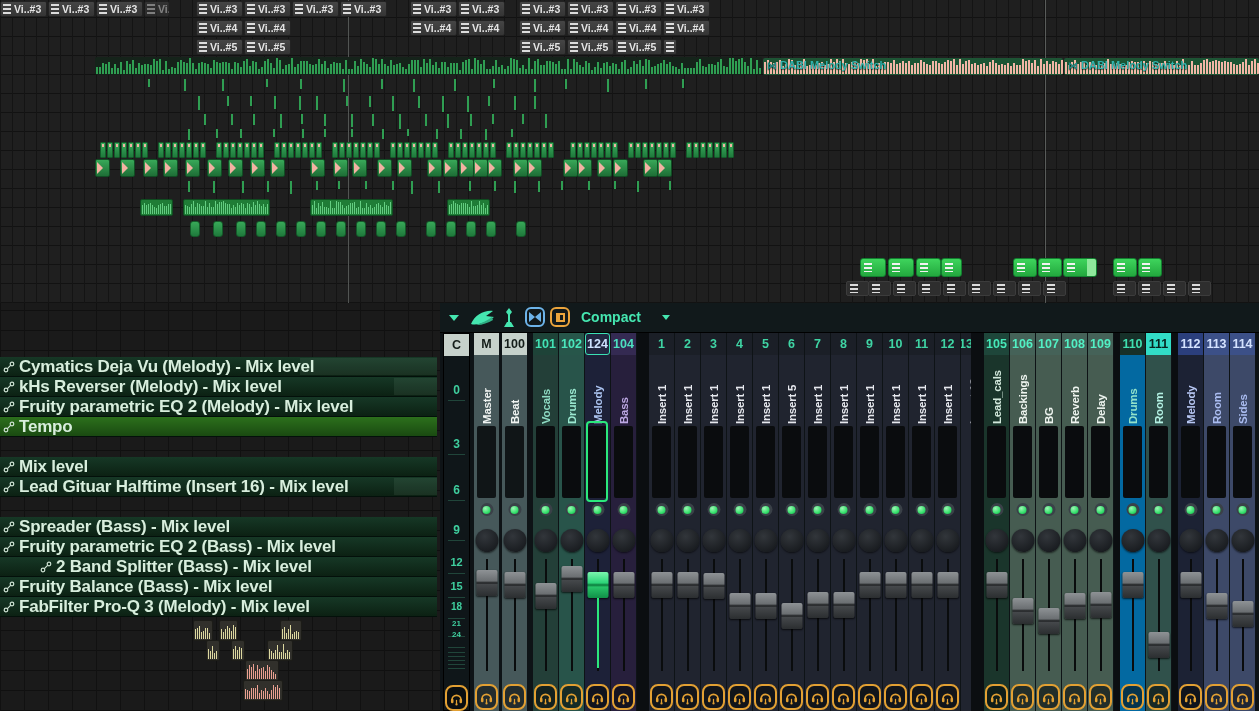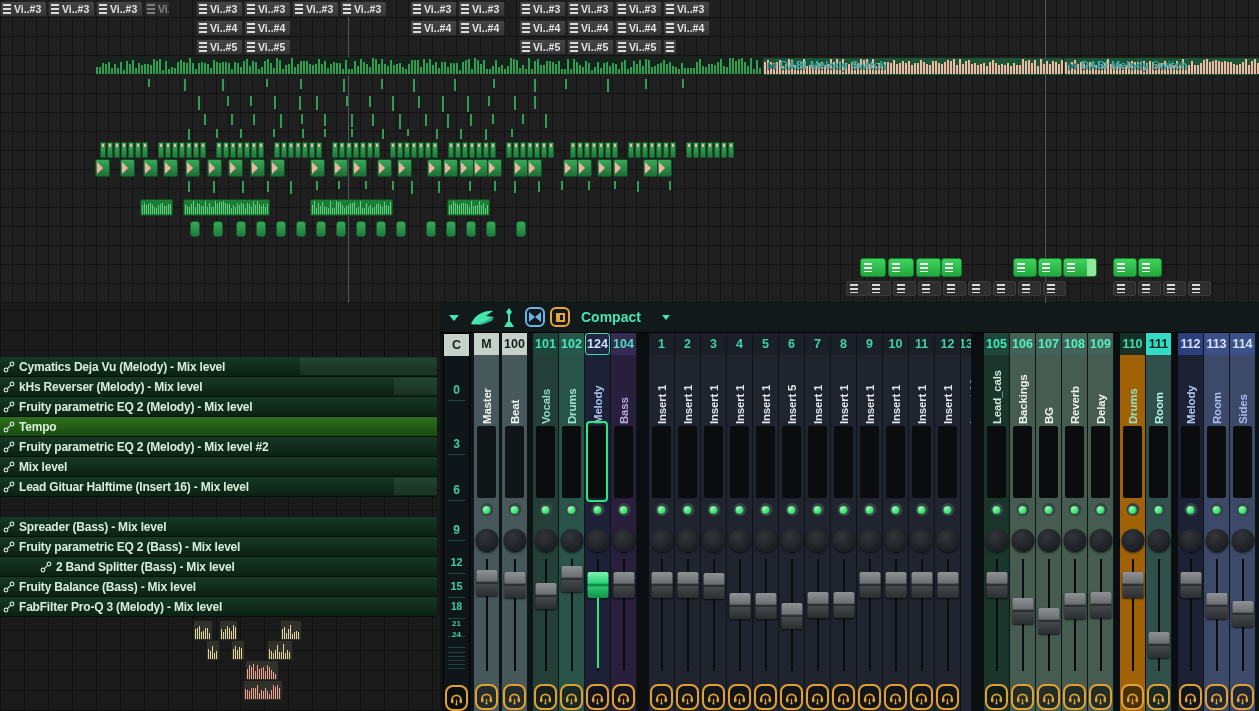--- a/index.html
+++ b/index.html
@@ -41,21 +41,21 @@
   .gclip .bars-icon{background:repeating-linear-gradient(180deg,#f2f2f2 0 2px,rgba(0,0,0,0) 2px 4px);width:7px;height:9px;}
   .gtail{position:absolute;right:0;top:0;bottom:0;background:#8fe89c;}
   .mclip{background:#2e2e2e;border:1px solid #3c3c3c;border-radius:2px;display:flex;align-items:center;
       padding-left:3px;box-sizing:border-box;}
   .mclip .bars-icon{width:7px;height:9px;}
   .wclip{background:#31302b;border:1px solid #1c1c18;border-radius:2px;overflow:hidden;}
   
   .auto-row{left:0;width:437px;height:20px;background:linear-gradient(180deg,#163826,#0c2113);
       border-bottom:1px solid #03100a;box-sizing:border-box;display:flex;align-items:center;gap:4px;padding-left:3px;}
   .auto-row.selected{background:linear-gradient(180deg,#2c701c,#1a4a11);}
-  .auto-label{color:#d8eedd;font-size:12px;font-weight:bold;letter-spacing:-.2px;white-space:nowrap;}
+  .auto-label{color:#d8eedd;font-size:17px;font-weight:bold;letter-spacing:-.2px;white-space:nowrap;}
   .auto-lite{position:absolute;top:1px;height:17px;background:rgba(215,255,225,.07);}
   
   #mixer{left:440px;top:303px;width:819px;height:408px;background:#0e1316;}
   #mixer-toolbar{left:0;top:0;width:819px;height:29px;background:#11191b;border-bottom:1px solid #000;}
   .tb-chevron{width:0;height:0;border-left:5px solid transparent;border-right:5px solid transparent;
       border-top:6px solid #45e6b0;}
   .tb-box{width:20px;height:20px;border-radius:6px;border:2px solid #6db4ea;box-sizing:border-box;
       display:flex;align-items:center;justify-content:center;gap:0;}
   .tb-box.orange{border-color:#eba43c;}
   .tri-r{width:0;height:0;border-top:5px solid transparent;border-bottom:5px solid transparent;border-left:6px solid #6db4ea;}
@@ -1337,28 +1337,20 @@
         <span class="auto-label">Fruity parametric EQ 2 (Melody) - Mix level</span>
       </div>
       <div class="abs auto-row selected" style="top: 60px;">
         <svg width="12" height="12">
           <circle cx="3" cy="9" r="1.8" fill="none" stroke="#cfe3d4" stroke-width="1.2"></circle>
           <circle cx="9" cy="3" r="1.8" fill="none" stroke="#cfe3d4" stroke-width="1.2"></circle>
           <line x1="4.2" y1="7.8" x2="7.8" y2="4.2" stroke="#cfe3d4" stroke-width="1.2"></line>
         </svg>
         <span class="auto-label">Tempo</span>
       </div>
-      <div class="abs auto-row" style="top: 80px;">
-        <svg width="12" height="12">
-          <circle cx="3" cy="9" r="1.8" fill="none" stroke="#cfe3d4" stroke-width="1.2"></circle>
-          <circle cx="9" cy="3" r="1.8" fill="none" stroke="#cfe3d4" stroke-width="1.2"></circle>
-          <line x1="4.2" y1="7.8" x2="7.8" y2="4.2" stroke="#cfe3d4" stroke-width="1.2"></line>
-        </svg>
-        <span class="auto-label">Fruity parametric EQ 2 (Melody) - Mix level #2</span>
-      </div>
       <div class="abs auto-row" style="top: 100px;">
         <svg width="12" height="12">
           <circle cx="3" cy="9" r="1.8" fill="none" stroke="#cfe3d4" stroke-width="1.2"></circle>
           <circle cx="9" cy="3" r="1.8" fill="none" stroke="#cfe3d4" stroke-width="1.2"></circle>
           <line x1="4.2" y1="7.8" x2="7.8" y2="4.2" stroke="#cfe3d4" stroke-width="1.2"></line>
         </svg>
         <span class="auto-label">Mix level</span>
       </div>
       <div class="abs auto-row" style="top: 120px;">
         <svg width="12" height="12">
@@ -1932,21 +1924,21 @@
           <div class="hbtn">
             <svg width="15" height="16" viewBox="0 0 20 21">
               <path d="M4,13 a6,6 0 0 1 12,0" fill="none" stroke="#e2a033" stroke-width="2.2"></path>
               <rect x="2.6" y="11.5" width="3.4" height="6" rx="1.6" fill="#e2a033"></rect>
               <rect x="14" y="11.5" width="3.4" height="6" rx="1.6" fill="#e2a033"></rect>
               <line x1="10" y1="13" x2="10" y2="19" stroke="#e2a033" stroke-width="1.6"></line>
               <circle cx="10" cy="19" r="1.5" fill="#e2a033"></circle>
             </svg>
           </div>
         </div>
-        <div class="abs strip" style="left: 680px; width: 25px; background: #a16207;">
+        <div class="abs strip" style="left: 680px; width: 25px; background: #0369a1;">
           <div class="numbox" style="background: rgb(23, 48, 41); color: rgb(63, 224, 176);">110</div>
           <span class="vname" style="color: rgb(146, 226, 202);">Drums</span>
           <div class="meter"></div>
           <div class="led">
             <i></i>
           </div>
           <div class="knob"></div>
           <div class="ftrack"></div>
           <div class="fcap" style="top: 239px;"></div>
           <div class="hbtn">

